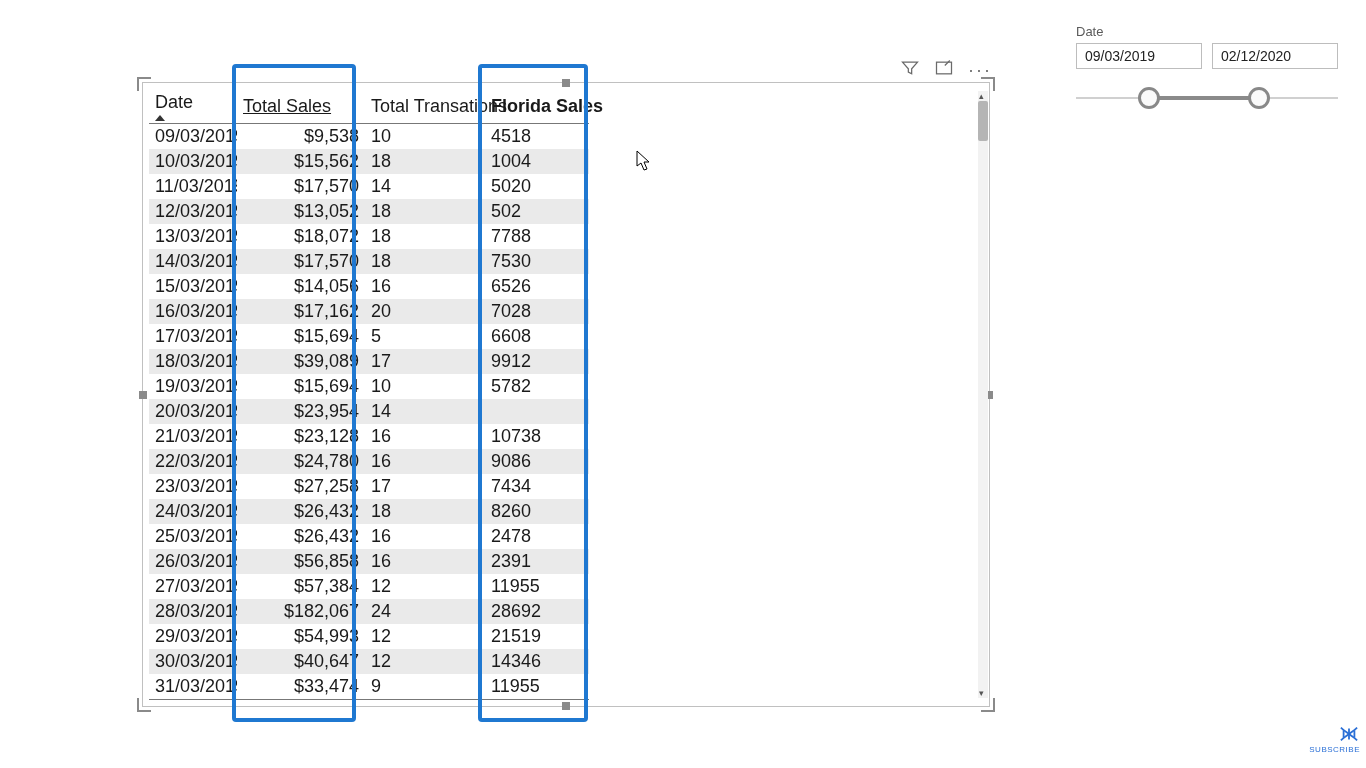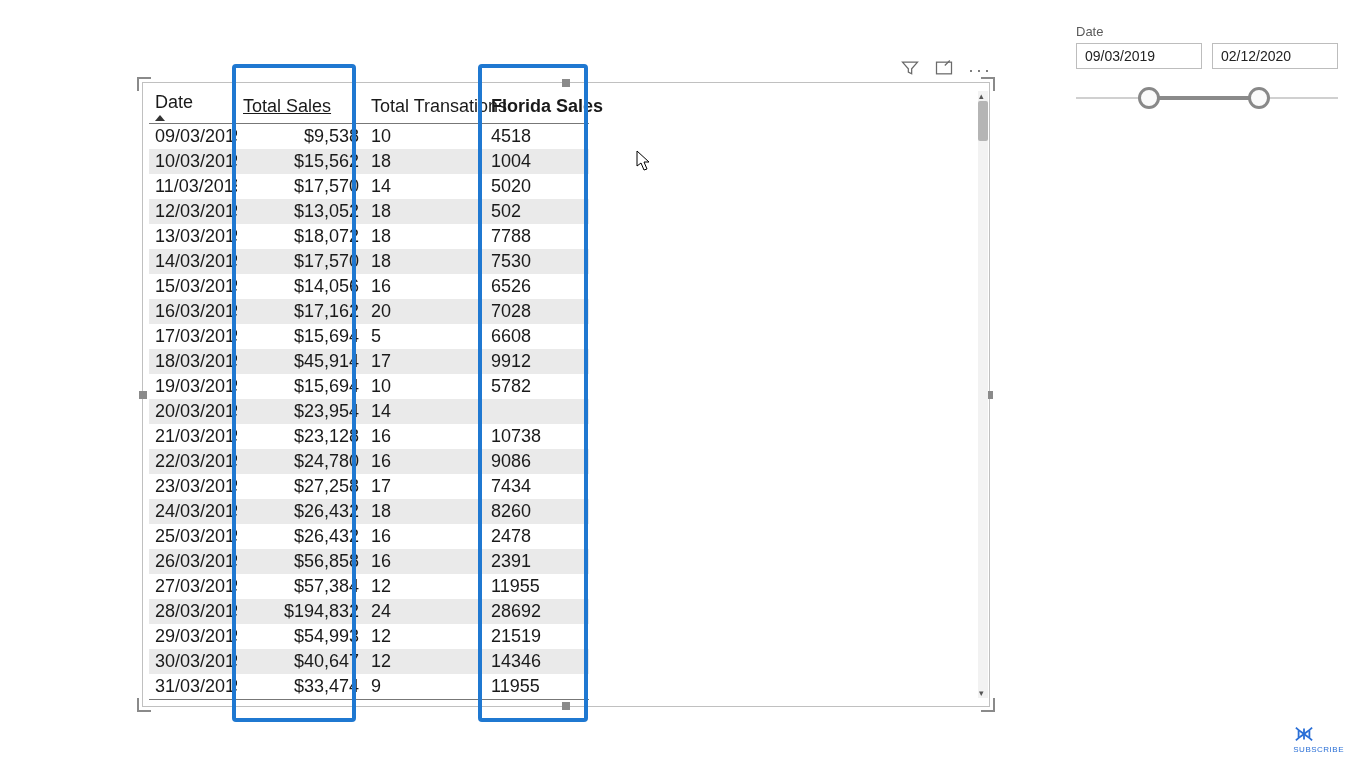--- a/index.html
+++ b/index.html
@@ -159,22 +159,22 @@
   .slider-thumb {
     position: absolute; top: 8px;
     width: 22px; height: 22px;
     border: 3px solid #888; border-radius: 50%;
     background: #fafafa;
   }
 
   
   .subscribe-mark {
     position: absolute;
-    right: 22px; bottom: 14px;
-    text-align: left;
+    right: 6px; bottom: 14px;
+    text-align: right;
     color: #2a6fd6;
     font-size: 8px;
     letter-spacing: 0.5px;
   }
   .subscribe-mark svg { width: 22px; height: 18px; stroke: #2a6fd6; fill: none; stroke-width: 2; }
 
   .cursor {
     position: absolute;
     left: 636px; top: 150px;
     width: 16px; height: 22px;
@@ -278,21 +278,21 @@
             <td class="col-florida">7028</td>
           </tr>
           <tr>
             <td class="col-date">17/03/2019</td>
             <td class="col-sales">$15,694</td>
             <td class="col-trans">5</td>
             <td class="col-florida">6608</td>
           </tr>
           <tr>
             <td class="col-date">18/03/2019</td>
-            <td class="col-sales">$45,914</td>
+            <td class="col-sales">$39,089</td>
             <td class="col-trans">17</td>
             <td class="col-florida">9912</td>
           </tr>
           <tr>
             <td class="col-date">19/03/2019</td>
             <td class="col-sales">$15,694</td>
             <td class="col-trans">10</td>
             <td class="col-florida">5782</td>
           </tr>
           <tr>
@@ -338,21 +338,21 @@
             <td class="col-florida">2391</td>
           </tr>
           <tr>
             <td class="col-date">27/03/2019</td>
             <td class="col-sales">$57,384</td>
             <td class="col-trans">12</td>
             <td class="col-florida">11955</td>
           </tr>
           <tr>
             <td class="col-date">28/03/2019</td>
-            <td class="col-sales">$194,832</td>
+            <td class="col-sales">$182,067</td>
             <td class="col-trans">24</td>
             <td class="col-florida">28692</td>
           </tr>
           <tr>
             <td class="col-date">29/03/2019</td>
             <td class="col-sales">$54,993</td>
             <td class="col-trans">12</td>
             <td class="col-florida">21519</td>
           </tr>
           <tr>

